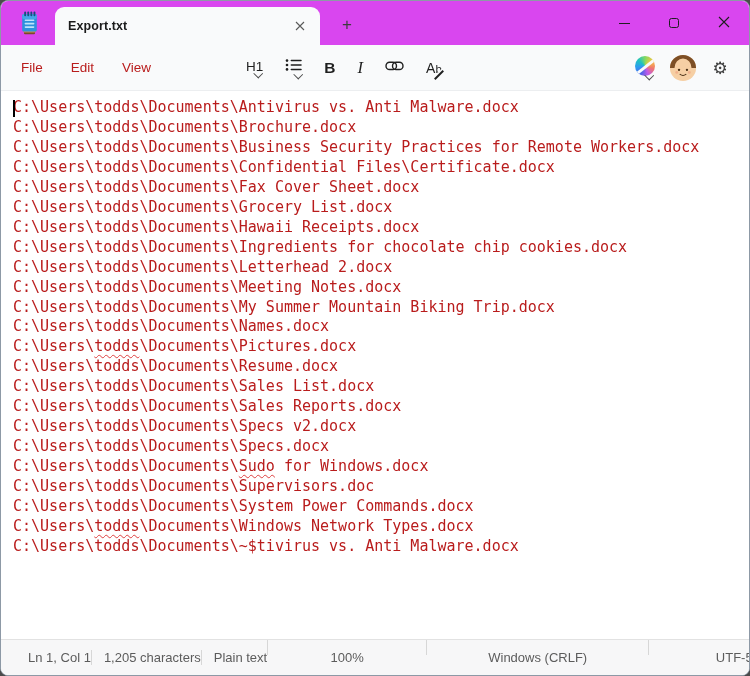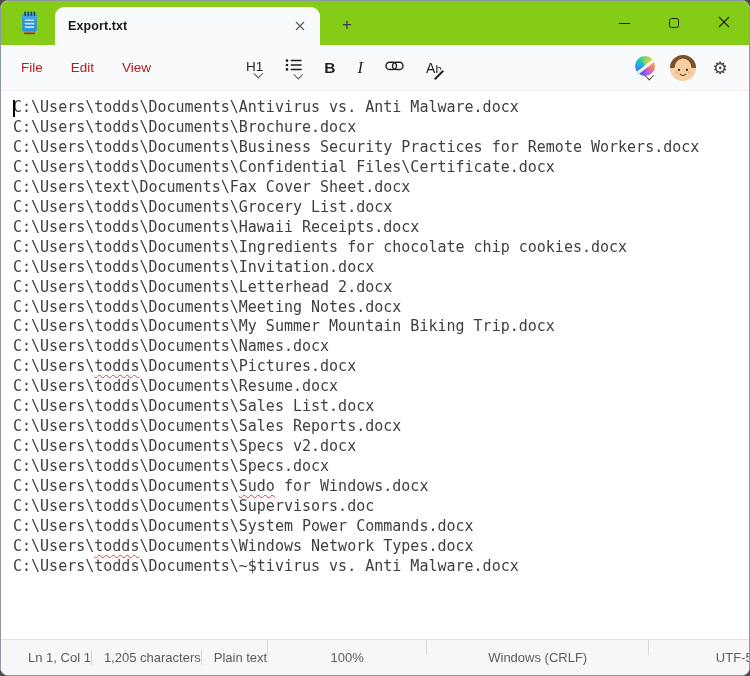--- a/index.html
+++ b/index.html
@@ -16,21 +16,21 @@
     border:1px solid #8d99a6;
     border-radius:8px;
     overflow:hidden;
     display:flex; flex-direction:column;
     position:relative;
   }
 
   
   .titlebar {
     flex:0 0 44px;
-    background:#84cc16;
+    background:#d946ef;
     display:flex; align-items:flex-end;
     padding-left:10px;
     position:relative;
     user-select:none;
   }
   .appicon-wrap { width:36px; height:44px; display:flex; align-items:center; justify-content:center; }
   .tab {
     margin-left:8px;
     width:265px; height:38px;
     background:#f9fafb;
@@ -103,21 +103,21 @@
     flex:1 1 auto;
     background:#ffffff;
     position:relative;
     padding:7px 10px 0 12px;
     overflow:hidden;
     cursor:text;
   }
   .editor .line {
     font-family:"DejaVu Sans Mono","Liberation Mono",monospace;
     font-size:15px; line-height:19.95px;
-    color:#404040; white-space:pre;
+    color:#b91c1c; white-space:pre;
   }
   .misspelled {
     text-decoration-line:underline;
     text-decoration-style:wavy;
     text-decoration-color:#dd4040;
     text-decoration-thickness:1px;
     text-underline-offset:3px;
     text-decoration-skip-ink:none;
   }
   .caret { position:absolute; left:12px; top:9px; width:1.5px; height:17px; background:#000; }
@@ -262,25 +262,24 @@
     </div>
   </div>
 
   <div class="editor">
     <div class="caret"></div>
     <div>
         <div class="line"><span>C:\Users\todds\Documents\Antivirus vs. Anti Malware.docx</span></div>
         <div class="line"><span>C:\Users\todds\Documents\Brochure.docx</span></div>
         <div class="line"><span>C:\Users\todds\Documents\Business Security Practices for Remote Workers.docx</span></div>
         <div class="line"><span>C:\Users\todds\Documents\Confidential Files\Certificate.docx</span></div>
-        <div class="line"><span>C:\Users\text\Documents\Fax Cover Sheet.docx</span></div>
+        <div class="line"><span>C:\Users\todds\Documents\Fax Cover Sheet.docx</span></div>
         <div class="line"><span>C:\Users\todds\Documents\Grocery List.docx</span></div>
         <div class="line"><span>C:\Users\todds\Documents\Hawaii Receipts.docx</span></div>
         <div class="line"><span>C:\Users\todds\Documents\Ingredients for chocolate chip cookies.docx</span></div>
-        <div class="line"><span>C:\Users\todds\Documents\Invitation.docx</span></div>
         <div class="line"><span>C:\Users\todds\Documents\Letterhead 2.docx</span></div>
         <div class="line"><span>C:\Users\todds\Documents\Meeting Notes.docx</span></div>
         <div class="line"><span>C:\Users\todds\Documents\My Summer Mountain Biking Trip.docx</span></div>
         <div class="line"><span>C:\Users\todds\Documents\Names.docx</span></div>
         <div class="line"><span>C:\Users\</span><span class="misspelled">todds</span><span>\Documents\Pictures.docx</span></div>
         <div class="line"><span>C:\Users\todds\Documents\Resume.docx</span></div>
         <div class="line"><span>C:\Users\todds\Documents\Sales List.docx</span></div>
         <div class="line"><span>C:\Users\todds\Documents\Sales Reports.docx</span></div>
         <div class="line"><span>C:\Users\todds\Documents\Specs v2.docx</span></div>
         <div class="line"><span>C:\Users\todds\Documents\Specs.docx</span></div>

